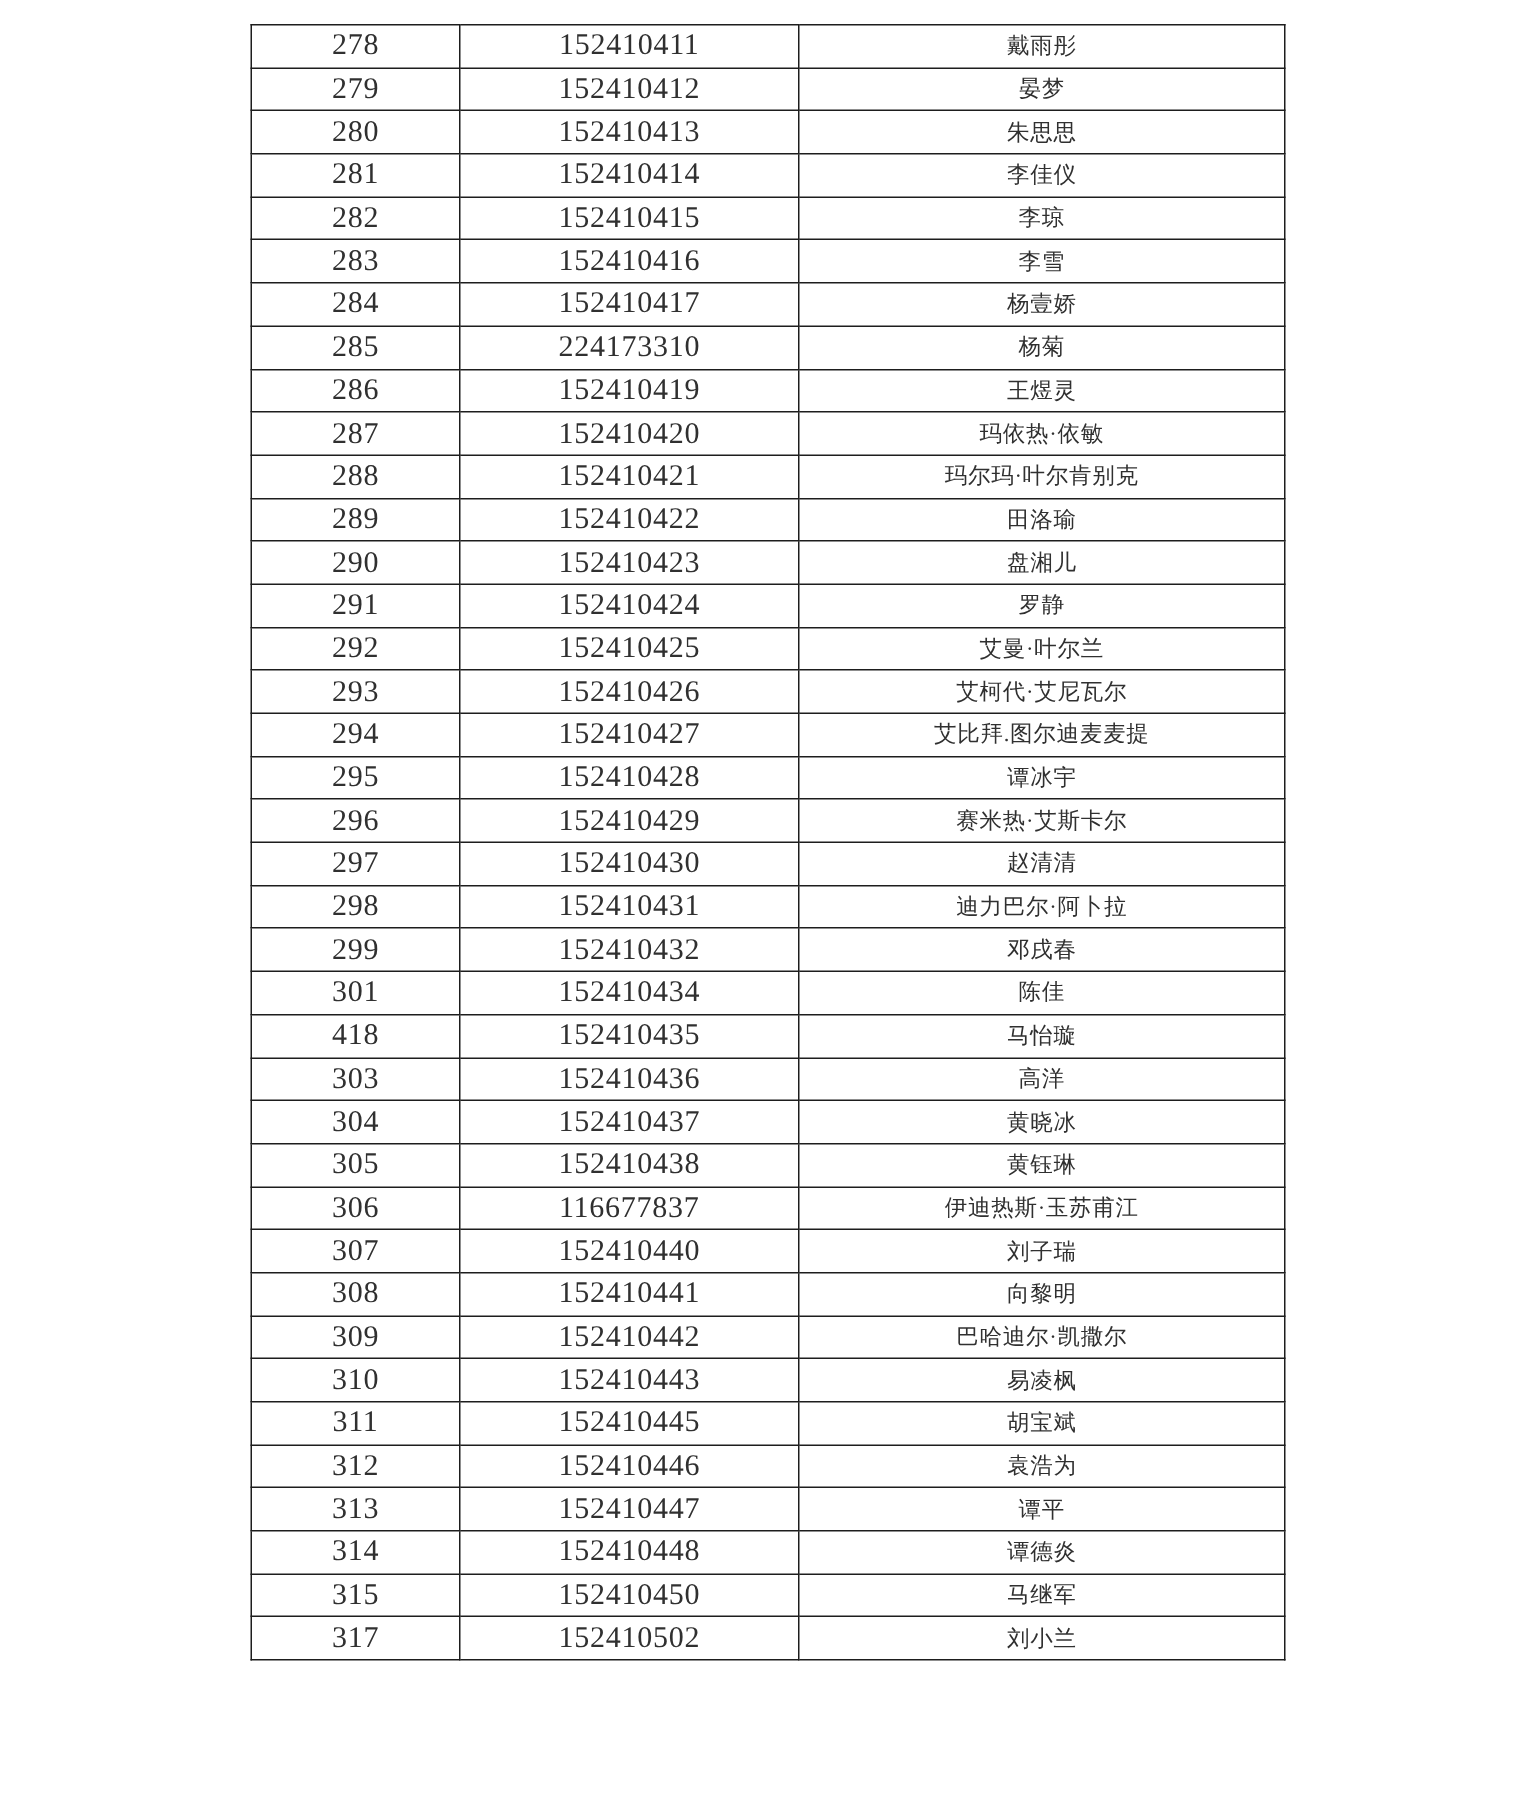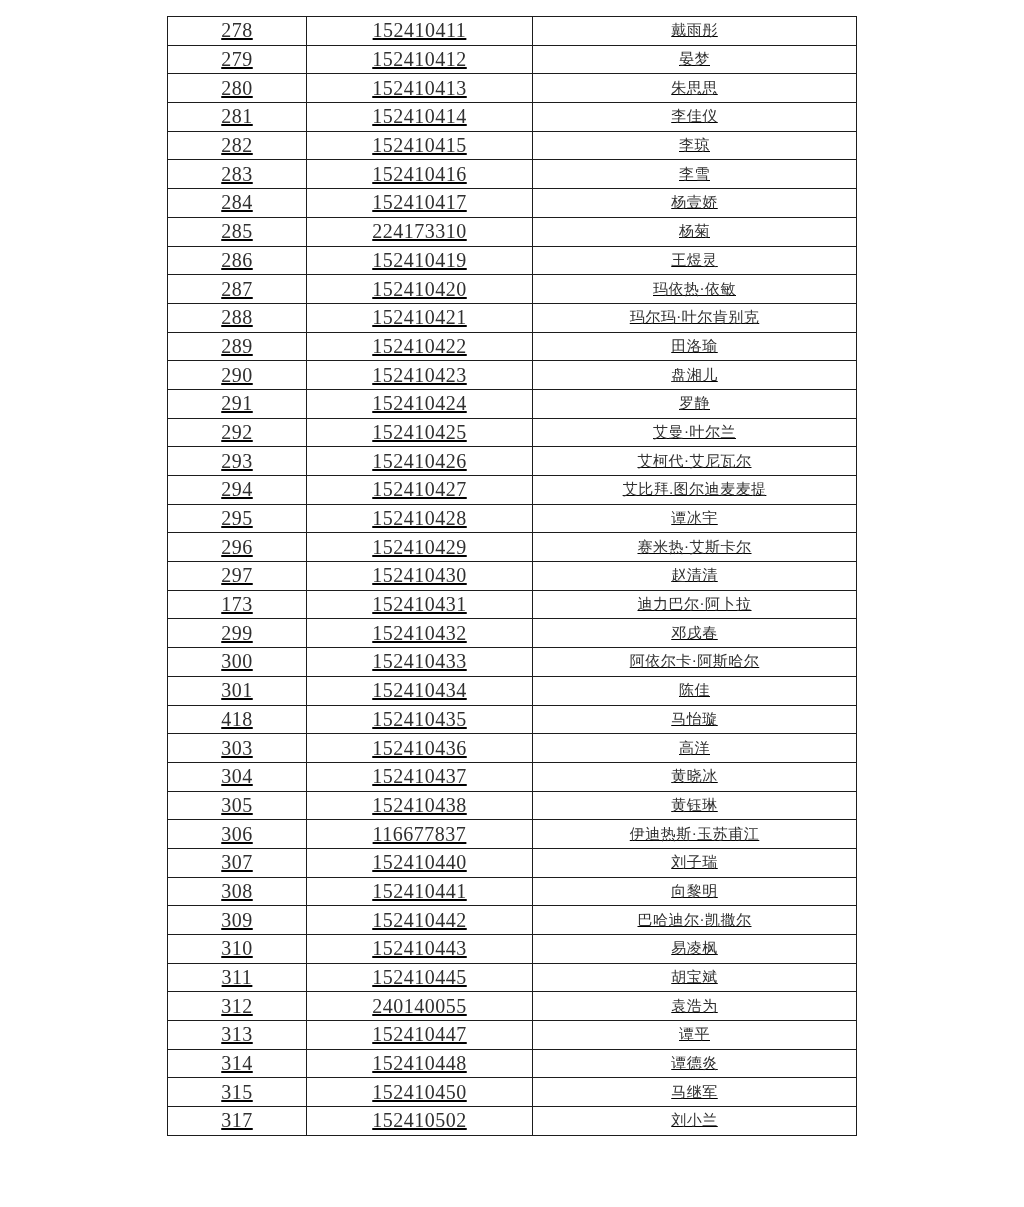--- a/index.html
+++ b/index.html
@@ -14,21 +14,20 @@
     background: #ffffff;
     overflow: hidden;
   }
   table.roster {
     position: absolute;
     left: 167px;
     top: 16px;
     width: 689px;
     border-collapse: collapse;
     table-layout: fixed;
-    text-decoration: underline;
   }
   table.roster td {
     border: 1.7px solid #1d1d1d;
     height: 27.7px;
     padding: 0;
     text-align: center;
     vertical-align: middle;
     color: #303030;
     overflow: hidden;
     white-space: nowrap;
@@ -149,35 +148,30 @@
           <td class="col-no">296</td>
           <td class="col-id">152410429</td>
           <td class="col-name">赛米热·艾斯卡尔</td>
         </tr>
         <tr>
           <td class="col-no">297</td>
           <td class="col-id">152410430</td>
           <td class="col-name">赵清清</td>
         </tr>
         <tr>
-          <td class="col-no">173</td>
+          <td class="col-no">298</td>
           <td class="col-id">152410431</td>
           <td class="col-name">迪力巴尔·阿卜拉</td>
         </tr>
         <tr>
           <td class="col-no">299</td>
           <td class="col-id">152410432</td>
           <td class="col-name">邓戌春</td>
         </tr>
         <tr>
-          <td class="col-no">300</td>
-          <td class="col-id">152410433</td>
-          <td class="col-name">阿依尔卡·阿斯哈尔</td>
-        </tr>
-        <tr>
           <td class="col-no">301</td>
           <td class="col-id">152410434</td>
           <td class="col-name">陈佳</td>
         </tr>
         <tr>
           <td class="col-no">418</td>
           <td class="col-id">152410435</td>
           <td class="col-name">马怡璇</td>
         </tr>
         <tr>
@@ -220,21 +214,21 @@
           <td class="col-id">152410443</td>
           <td class="col-name">易凌枫</td>
         </tr>
         <tr>
           <td class="col-no">311</td>
           <td class="col-id">152410445</td>
           <td class="col-name">胡宝斌</td>
         </tr>
         <tr>
           <td class="col-no">312</td>
-          <td class="col-id">240140055</td>
+          <td class="col-id">152410446</td>
           <td class="col-name">袁浩为</td>
         </tr>
         <tr>
           <td class="col-no">313</td>
           <td class="col-id">152410447</td>
           <td class="col-name">谭平</td>
         </tr>
         <tr>
           <td class="col-no">314</td>
           <td class="col-id">152410448</td>

